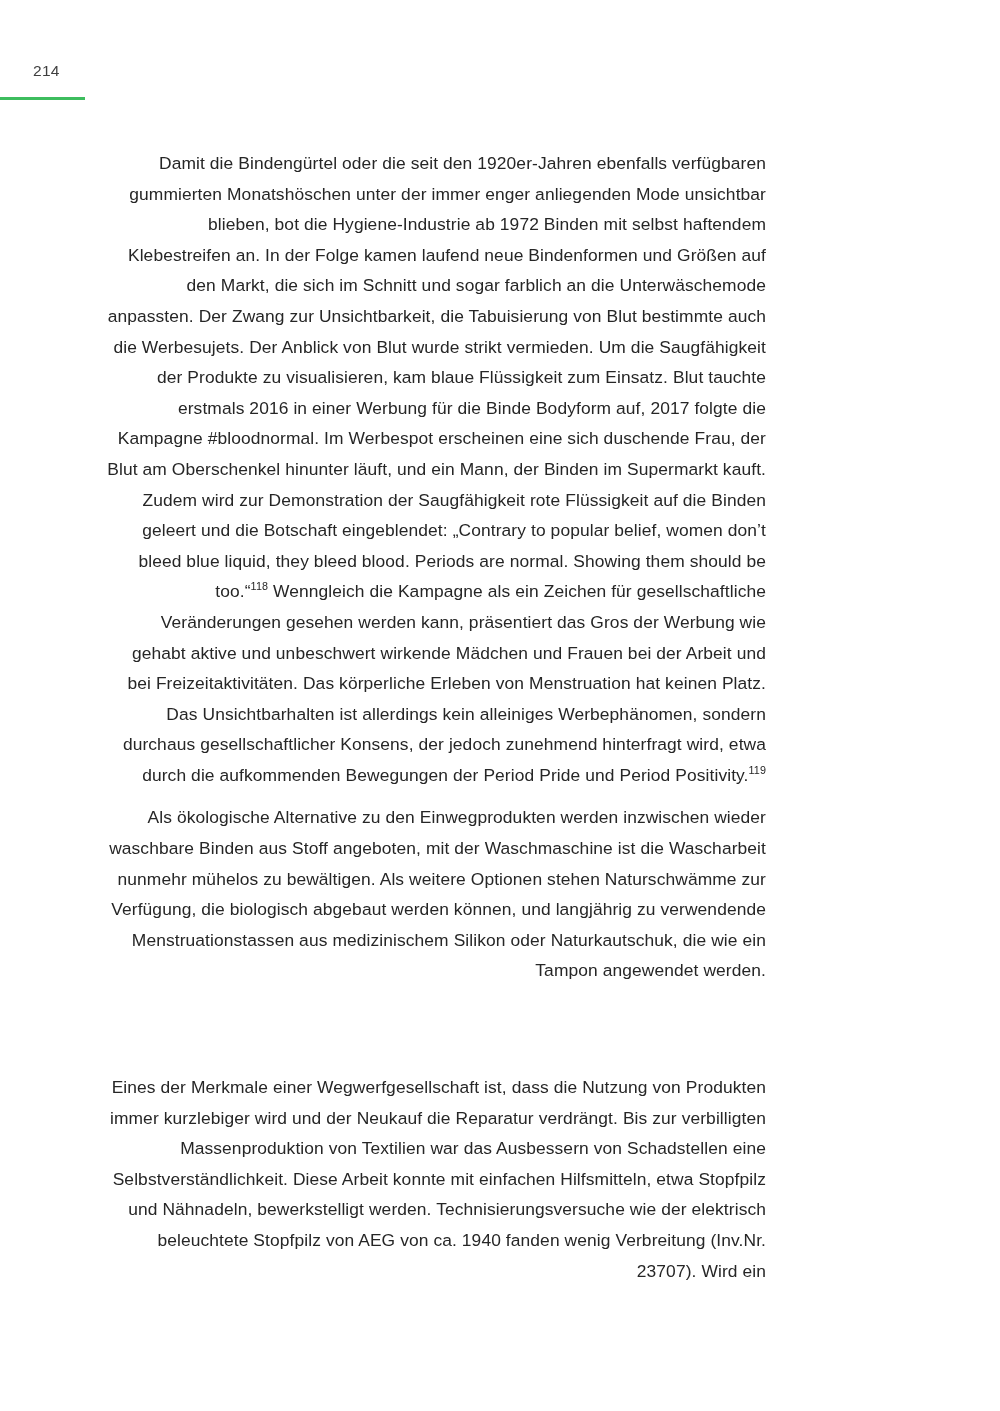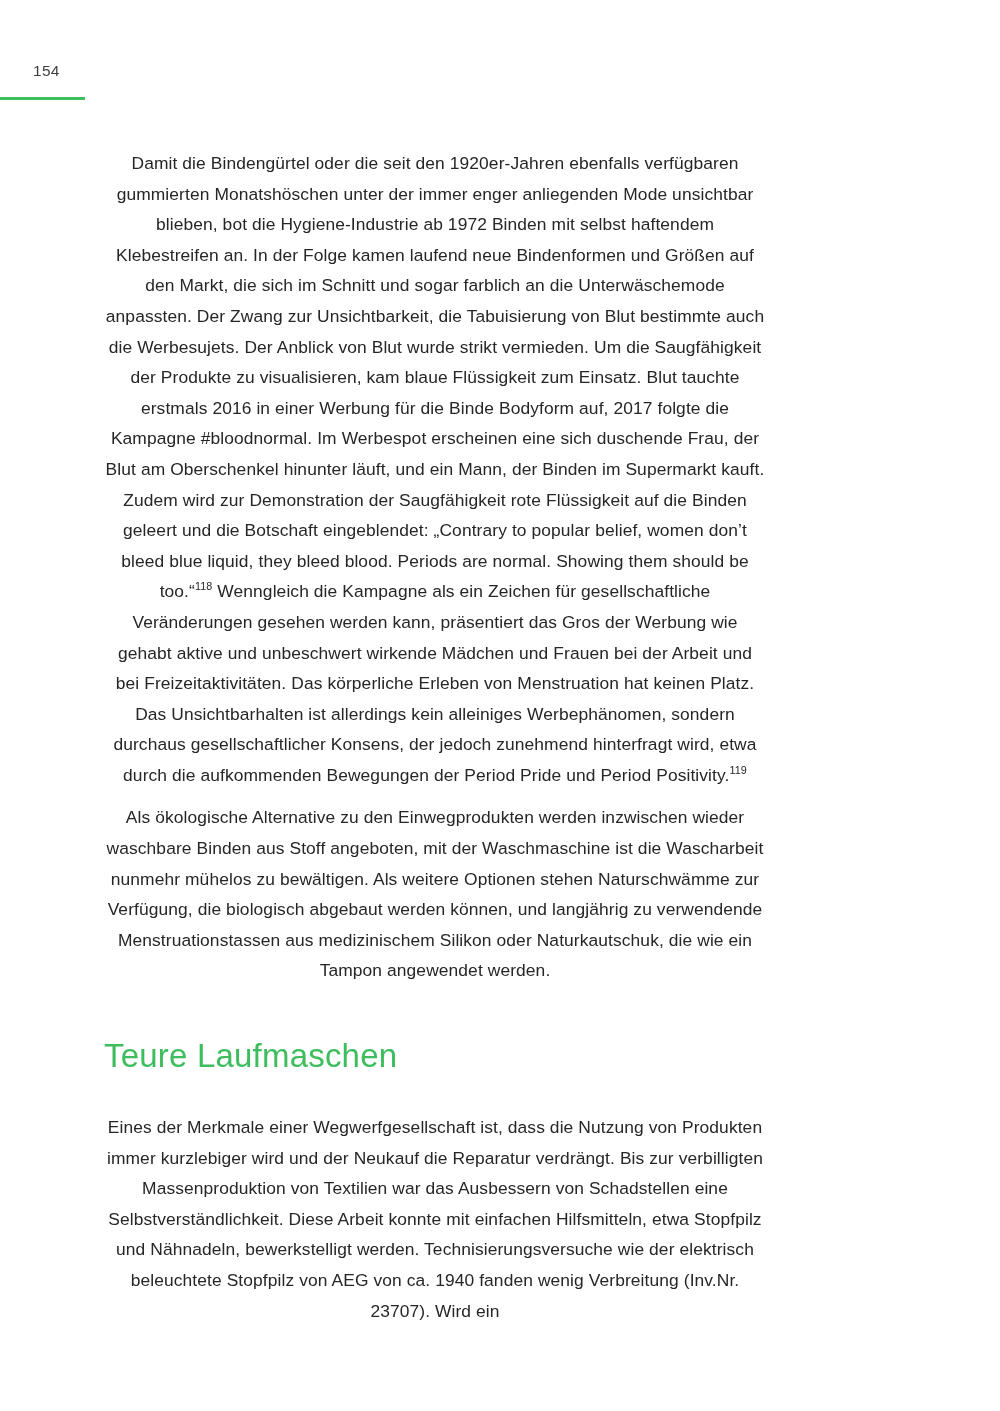--- a/index.html
+++ b/index.html
@@ -42,21 +42,21 @@
     position: absolute;
     left: 104px;
     top: 148px;
     width: 662px;
   }
   .body-text {
     font-size: 17.4px;
     line-height: 30.6px;
     color: #262626;
     letter-spacing: 0.1px;
-    text-align: center;
+    text-align: right;
     margin: 0;
     font-family: "Liberation Sans", sans-serif;
     font-weight: 300;
   }
   .body-text + .body-text {
     margin-top: 12px;
   }
   sup {
     font-size: 0.62em;
     vertical-align: super;
@@ -73,32 +73,31 @@
     font-family: "Liberation Sans", sans-serif;
   }
   .spacer-before-heading { height: 50px; }
   .spacer-after-heading { height: 36px; }
 </style>
 </head>
 <body>
 
 <div class="page">
 
-  <div class="page-number">154</div>
+  <div class="page-number">214</div>
   <div class="header-rule"></div>
 
   <div class="content">
 
     <p class="body-text"><span>Damit die Bindengürtel oder die seit den 1920er-Jahren ebenfalls verfügbaren gummierten Monatshöschen unter der immer enger anliegenden Mode unsichtbar blieben, bot die Hygiene-Industrie ab 1972 Binden mit selbst haftendem Klebestreifen an. In der Folge kamen laufend neue Bindenformen und Größen auf den Markt, die sich im Schnitt und sogar farblich an die Unterwäschemode anpassten. Der Zwang zur Unsichtbarkeit, die Tabuisierung von Blut bestimmte auch die Werbesujets. Der Anblick von Blut wurde strikt vermieden. Um die Saugfähigkeit der Produkte zu visualisieren, kam blaue Flüssigkeit zum Einsatz. Blut tauchte erstmals 2016 in einer Werbung für die Binde Bodyform auf, 2017 folgte die Kampagne #bloodnormal. Im Werbespot erscheinen eine sich duschende Frau, der Blut am Oberschenkel hinunter läuft, und ein Mann, der Binden im Supermarkt kauft. Zudem wird zur Demonstration der Saugfähigkeit rote Flüssigkeit auf die Binden geleert und die Botschaft eingeblendet: „Contrary to popular belief, women don’t bleed blue liquid, they bleed blood. Periods are normal. Showing them should be too.“</span><sup>118</sup><span> Wenngleich die Kampagne als ein Zeichen für gesellschaftliche Veränderungen gesehen werden kann, präsentiert das Gros der Werbung wie gehabt aktive und unbeschwert wirkende Mädchen und Frauen bei der Arbeit und bei Freizeitaktivitäten. Das körperliche Erleben von Menstruation hat keinen Platz. Das Unsichtbarhalten ist allerdings kein alleiniges Werbephänomen, sondern durchaus gesellschaftlicher Konsens, der jedoch zunehmend hinterfragt wird, etwa durch die aufkommenden Bewegungen der Period Pride und Period Positivity.</span><sup>119</sup></p>
 
     <p class="body-text">Als ökologische Alternative zu den Einwegprodukten werden inzwischen wieder waschbare Binden aus Stoff angeboten, mit der Waschmaschine ist die Wascharbeit nunmehr mühelos zu bewältigen. Als weitere Optionen stehen Naturschwämme zur Verfügung, die biologisch abgebaut werden können, und langjährig zu verwendende Menstruationstassen aus medizinischem Silikon oder Naturkautschuk, die wie ein Tampon angewendet werden.</p>
 
     <div class="spacer-before-heading"></div>
 
-    <h2 class="section-heading">Teure Laufmaschen</h2>
 
     <div class="spacer-after-heading"></div>
 
     <p class="body-text">Eines der Merkmale einer Wegwerfgesellschaft ist, dass die Nutzung von Produkten immer kurzlebiger wird und der Neukauf die Reparatur verdrängt. Bis zur verbilligten Massenproduktion von Textilien war das Ausbessern von Schadstellen eine Selbstverständlichkeit. Diese Arbeit konnte mit einfachen Hilfsmitteln, etwa Stopfpilz und Nähnadeln, bewerkstelligt werden. Technisierungsversuche wie der elektrisch beleuchtete Stopfpilz von AEG von ca. 1940 fanden wenig Verbreitung (Inv.Nr. 23707). Wird ein</p>
 
   </div>
 
 </div>
 
 </body></html>

